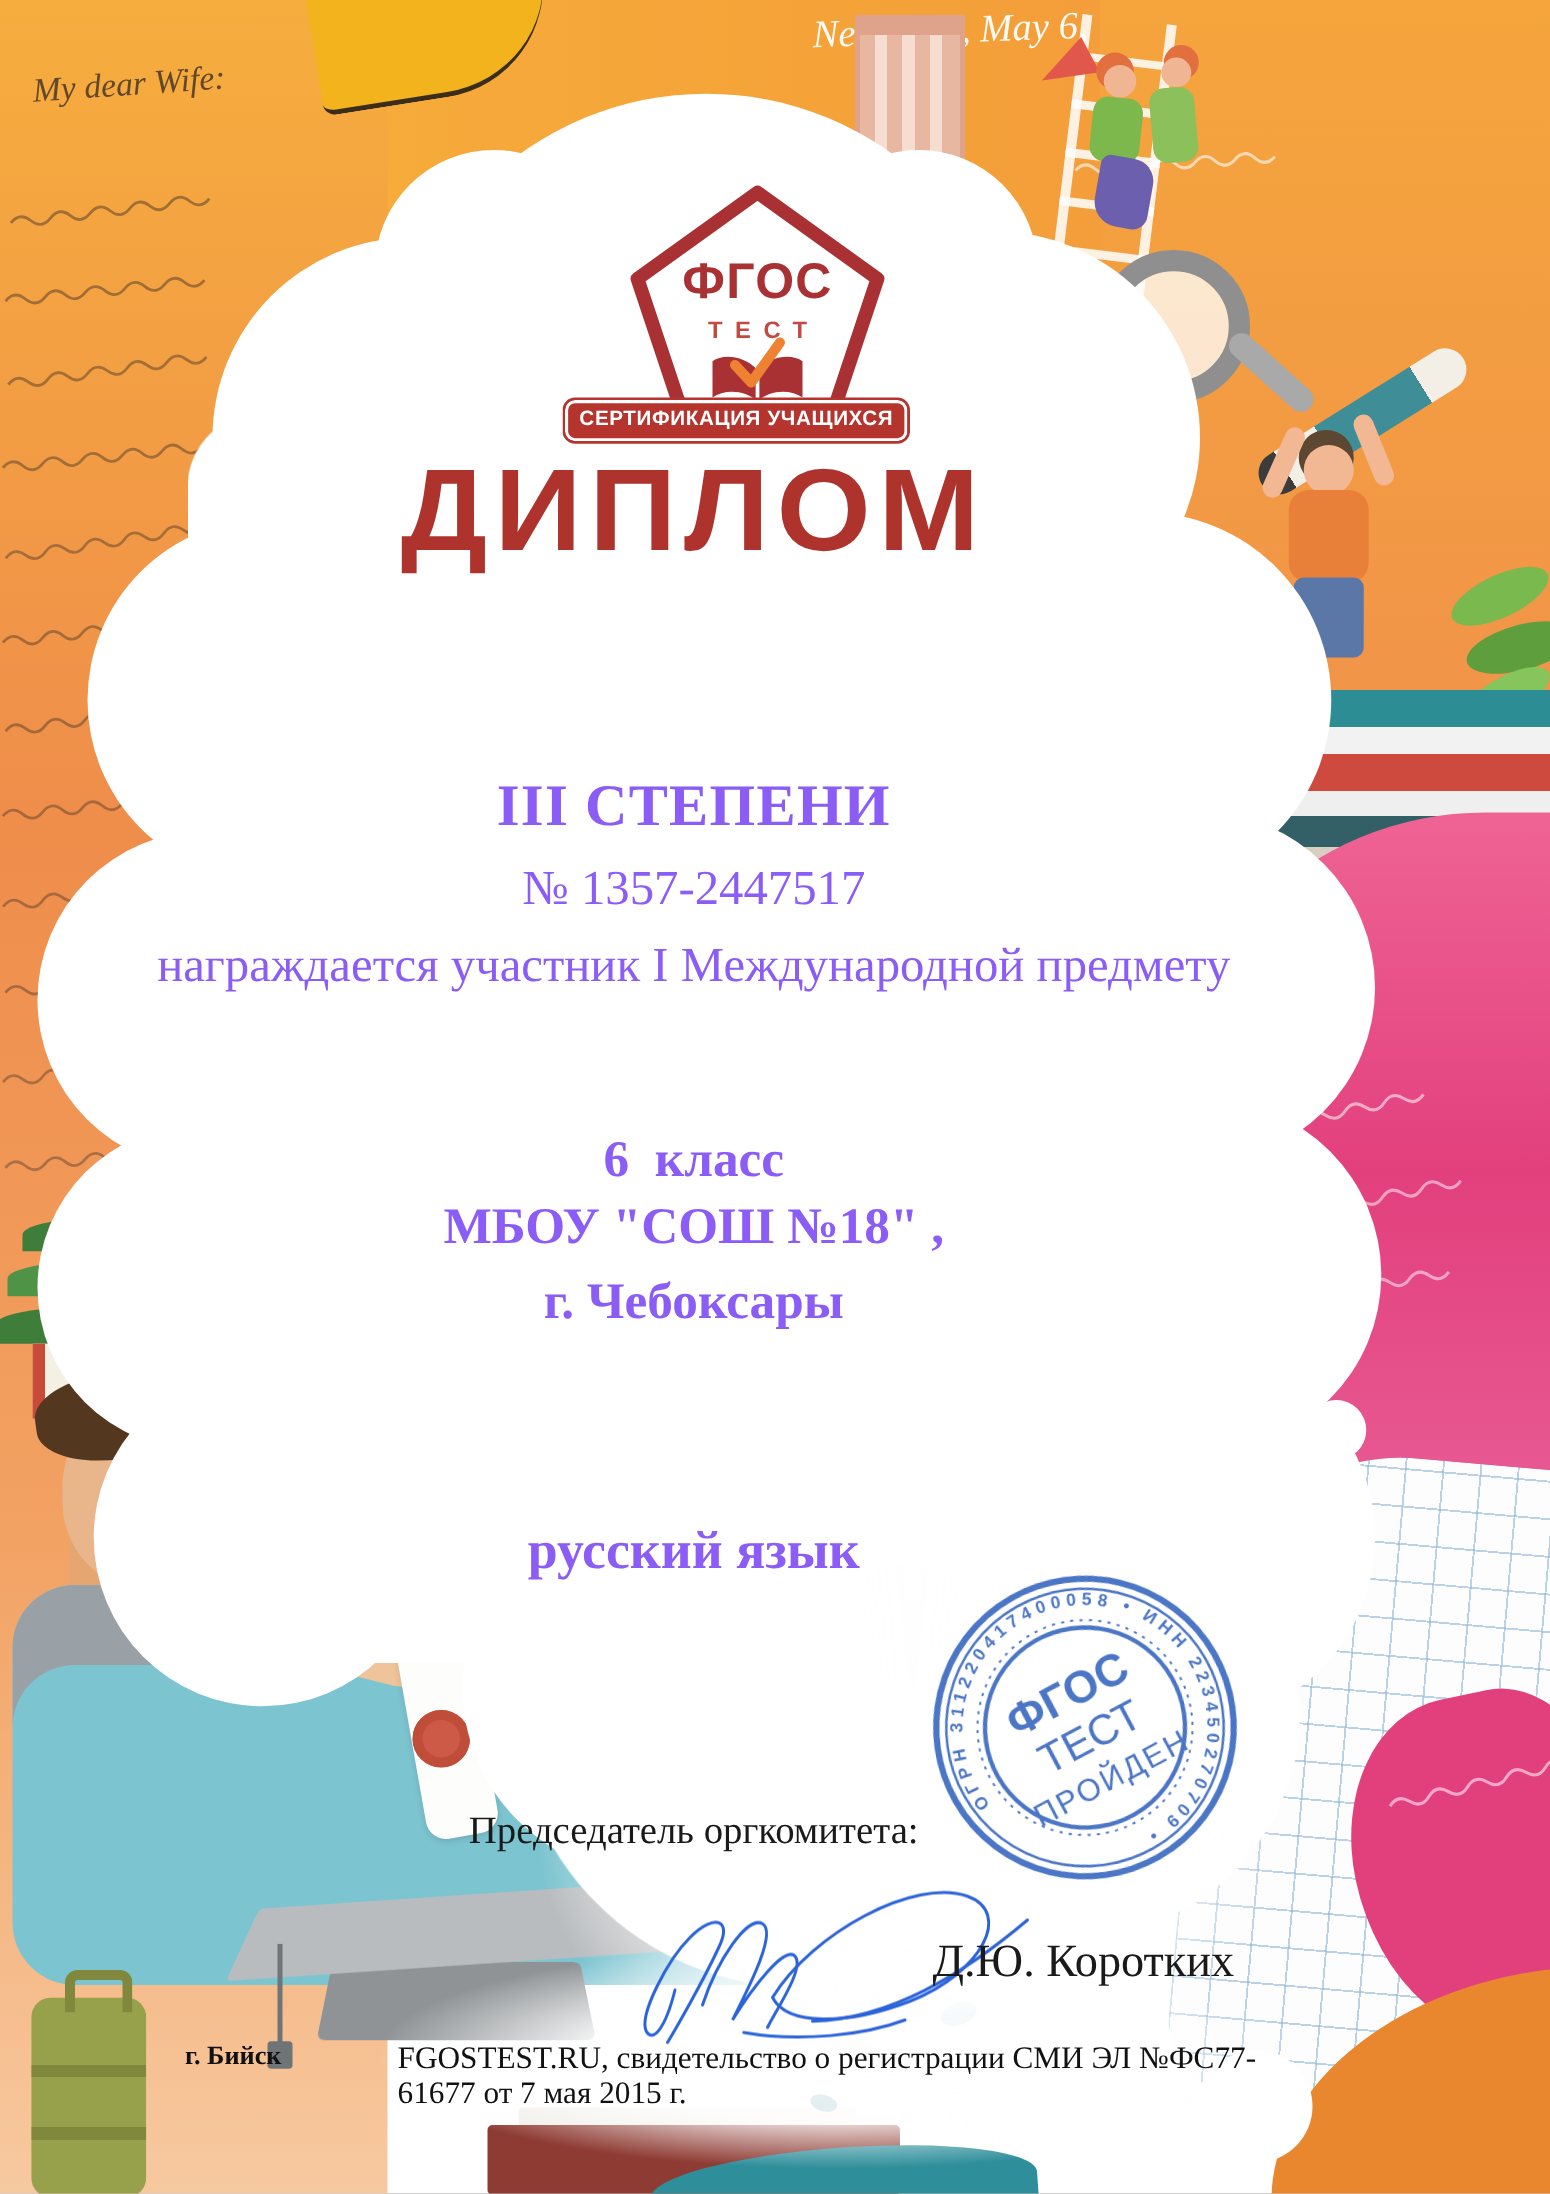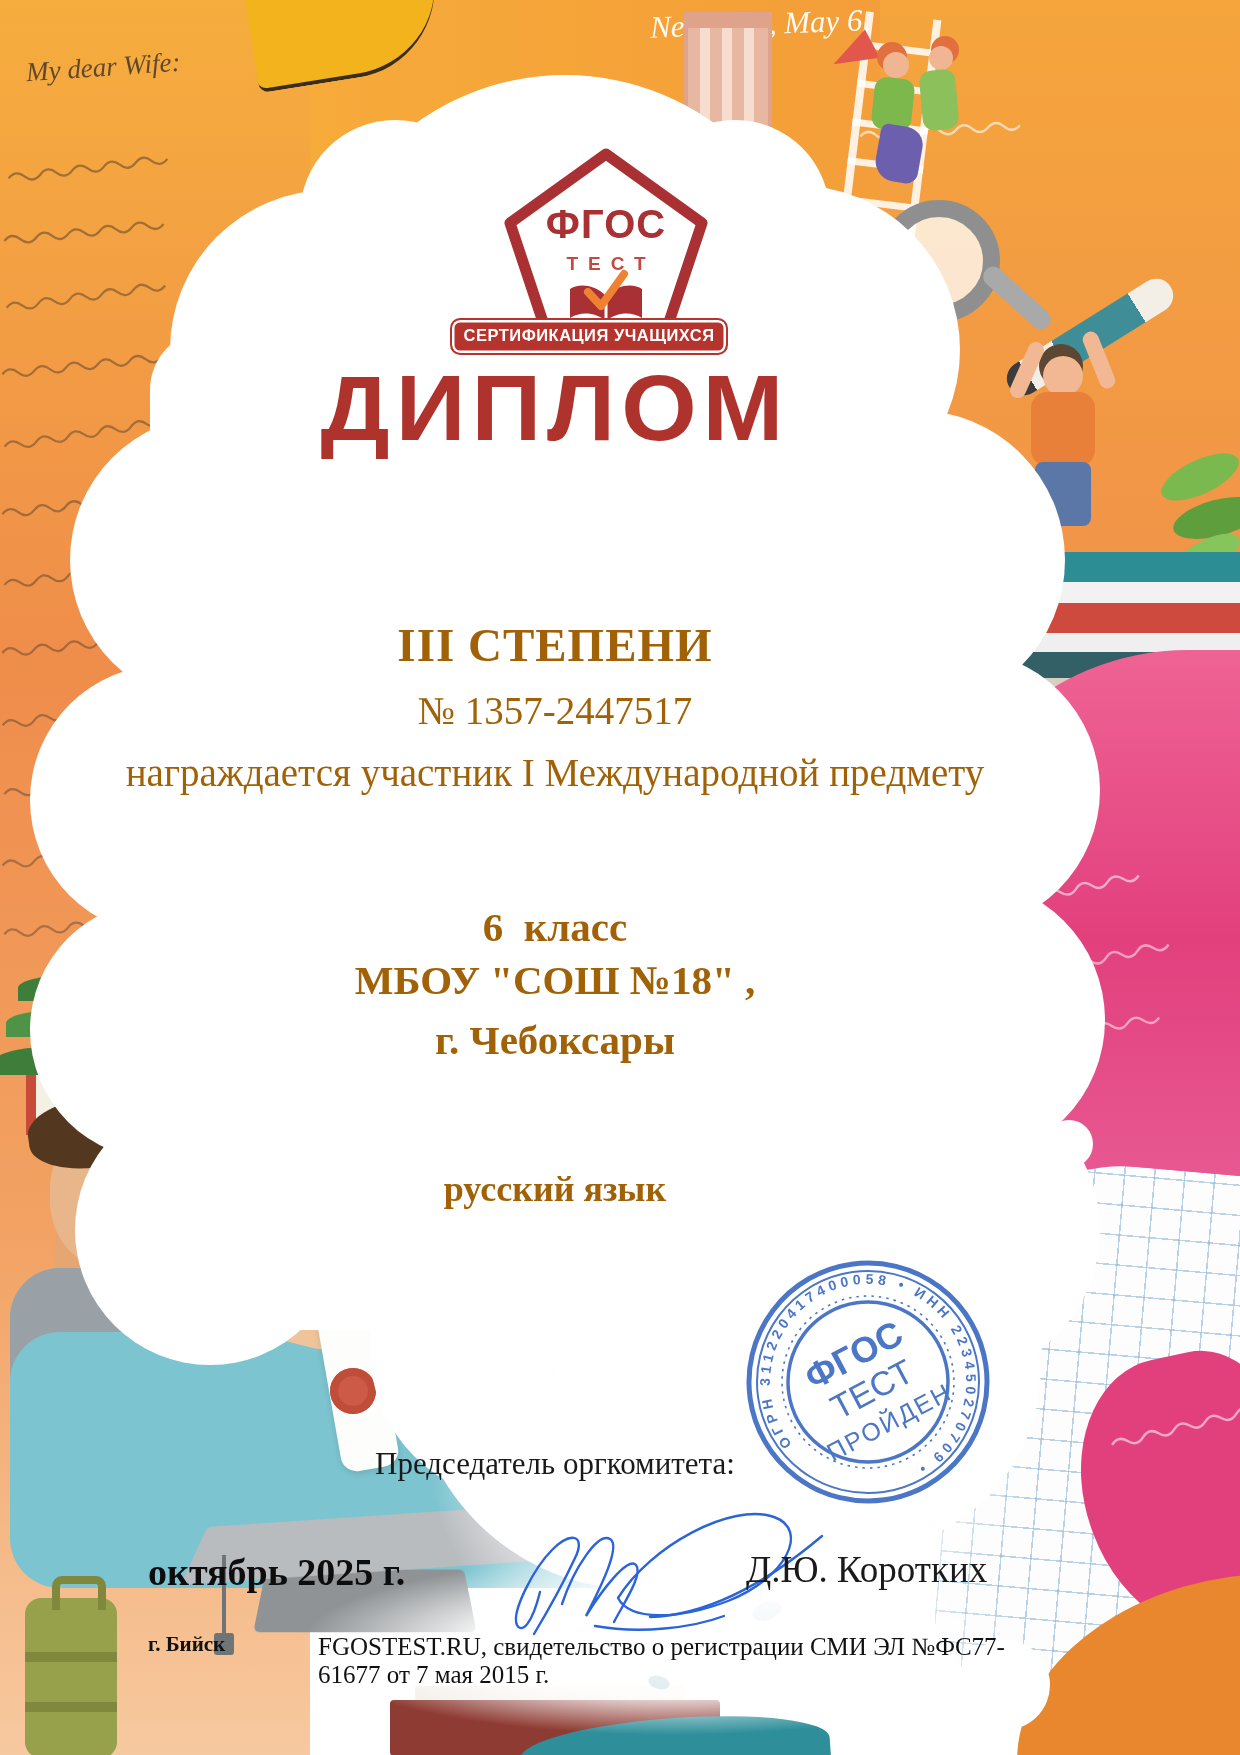--- a/index.html
+++ b/index.html
@@ -25,21 +25,21 @@
   .orangecorner{left:1010px;top:1585px;width:340px;height:240px;border-radius:70% 30% 0 0;
     background:#e8872e;transform:rotate(-8deg);}
   
   .sq{position:absolute;overflow:visible;}
   .hand{position:absolute;font-style:italic;font-family:"Liberation Serif",serif;}
   
   .cp{position:absolute;background:#fff;border-radius:50%;}
   .crect{position:absolute;background:#fff;border-radius:60px;}
   .fade{position:absolute;background:radial-gradient(closest-side,rgba(255,255,255,.97) 55%,rgba(255,255,255,0) 100%);}
   
-  .col{position:absolute;left:70px;width:970px;text-align:center;color:#a16207;}
+  .col{position:absolute;left:70px;width:970px;text-align:center;color:#8b5cf6;}
   .bold{font-weight:bold;}
   .title{font-family:"Liberation Sans",sans-serif;font-weight:800;color:#ae332d;
          font-size:97px;letter-spacing:6px;transform:scaleY(.96);}
   .badge{position:absolute;left:450px;top:318px;width:274px;height:33px;background:#b5342e;
     border:2.5px solid #b5342e;border-radius:10px;box-shadow:inset 0 0 0 2.5px #fff;
     color:#fff;font-family:"Liberation Sans",sans-serif;font-weight:bold;font-size:16.5px;
     letter-spacing:.5px;text-align:center;line-height:31px;}
   .ill{position:absolute;}
 </style>
 </head>
@@ -240,21 +240,21 @@
   <div class="badge">СЕРТИФИКАЦИЯ УЧАЩИХСЯ</div>
 
   <div class="col title" style="top:352px;">ДИПЛОМ</div>
 
   <div class="col bold" style="top:618px;font-size:47px;letter-spacing:1px;">III СТЕПЕНИ</div>
   <div class="col" style="top:688px;font-size:39px;">№ 1357-2447517</div>
   <div class="col" style="top:750px;font-size:39px;">награждается участник I Международной предмету</div>
   <div class="col bold" style="top:903px;font-size:41px;white-space:pre-wrap;">6  класс</div>
   <div class="col bold" style="top:956px;font-size:41px;">МБОУ "СОШ №18" ,</div>
   <div class="col bold" style="top:1016px;font-size:41px;">г. Чебоксары</div>
-  <div class="col bold" style="top:1168px;font-size:36px;">русский язык</div>
+  <div class="col bold" style="top:1216px;font-size:43px;">русский язык</div>
 
   <svg class="abs" style="left:742px;top:1256px;transform:rotate(-8deg);opacity:.93;" width="252" height="252" viewBox="0 0 252 252">
     <circle cx="126" cy="126" r="119" fill="rgba(255,255,255,.55)" stroke="#3e6cc2" stroke-width="5"></circle>
     <circle cx="126" cy="126" r="111" fill="none" stroke="#3e6cc2" stroke-width="2"></circle>
     <circle cx="126" cy="126" r="86" fill="none" stroke="#3e6cc2" stroke-width="1.6" stroke-dasharray="2.5 5"></circle>
     <circle cx="126" cy="126" r="80" fill="none" stroke="#3e6cc2" stroke-width="3.5"></circle>
     <path id="ringPath" d="M28 126 A98 98 0 1 1 224 126 A98 98 0 1 1 28 126" fill="none"></path>
     <text font-family="Liberation Sans, sans-serif" font-weight="bold" font-size="14" fill="#3e6cc2" letter-spacing="4.2" transform="rotate(-35 126 126)">
       <textPath href="#ringPath" startOffset="1%">ОГРН 311220417400058 • ИНН 223450270709 •</textPath>
     </text>
@@ -270,19 +270,18 @@
   <svg class="abs" style="left:500px;top:1474px;" width="330" height="170" viewBox="0 0 330 170">
     <g fill="none" stroke="#2b63d9" stroke-width="2.4" stroke-linecap="round">
       <path d="M40 118 C32 150 22 160 17 151 C11 138 34 94 52 76 C72 56 86 62 75 84 C62 112 40 150 34 160"></path>
       <path d="M62 130 C74 94 98 58 110 65 C122 72 98 118 86 142 C102 116 128 82 136 91 C144 100 122 132 114 148"></path>
       <path d="M118 124 C150 72 232 28 274 43 C310 56 286 104 228 127 C178 146 130 147 118 124"></path>
       <path d="M150 143 C212 141 270 106 322 62"></path>
       <path d="M95 152 C140 160 192 154 224 142"></path>
     </g>
   </svg>
 
-  <div class="abs bold" style="left:148px;top:1550px;font-size:38px;color:#0d0d0d;">октябрь 2025 г.</div>
   <div class="abs" style="left:746px;top:1548px;font-size:37px;color:#1a1a1a;">Д.Ю. Коротких</div>
 
   <div class="abs bold" style="left:148px;top:1632px;font-size:21px;color:#111;">г. Бийск</div>
   <div class="abs" style="left:318px;top:1633px;width:700px;font-size:25px;color:#111;">FGOSTEST.RU, свидетельство о регистрации СМИ ЭЛ №ФС77-61677 от 7 мая 2015 г.</div>
 
 </div>
 
 </body></html>

